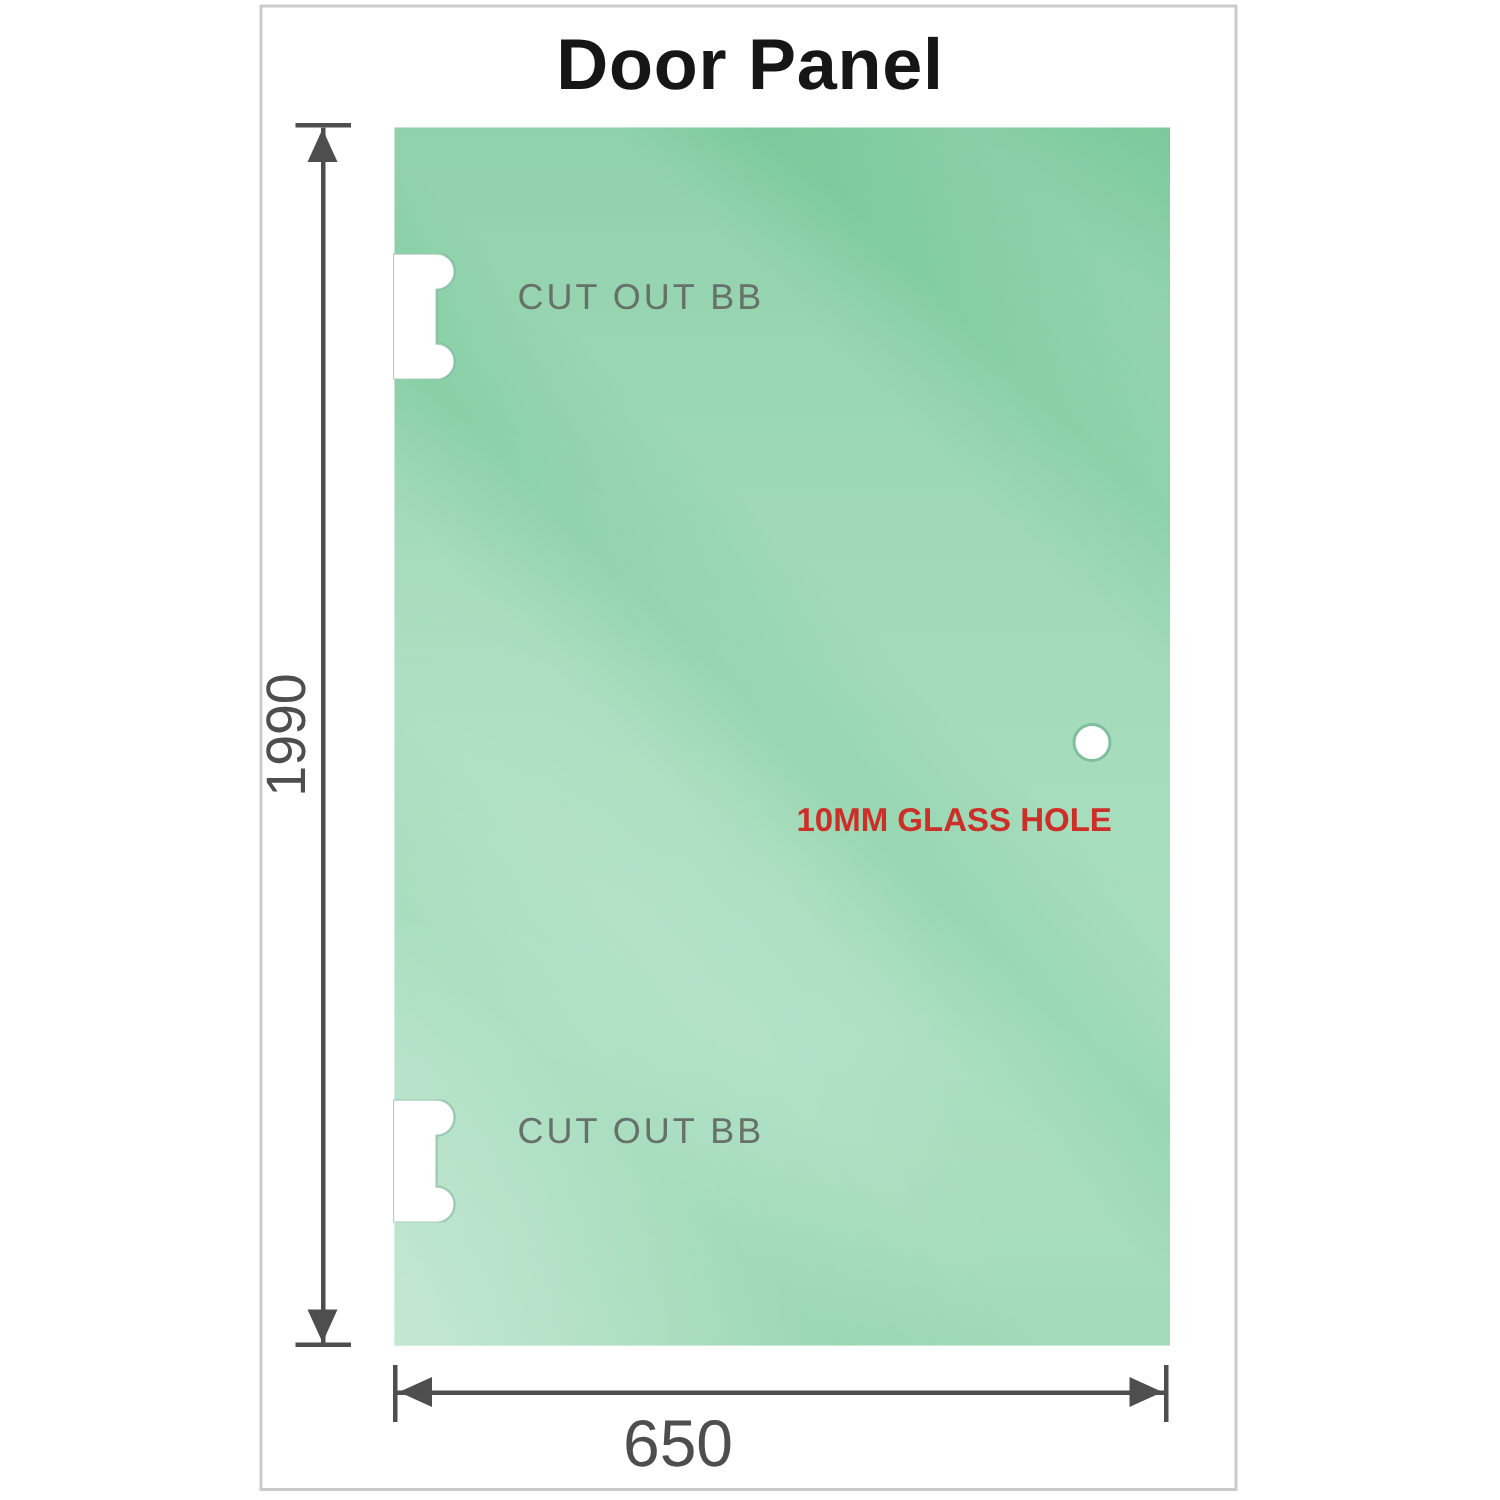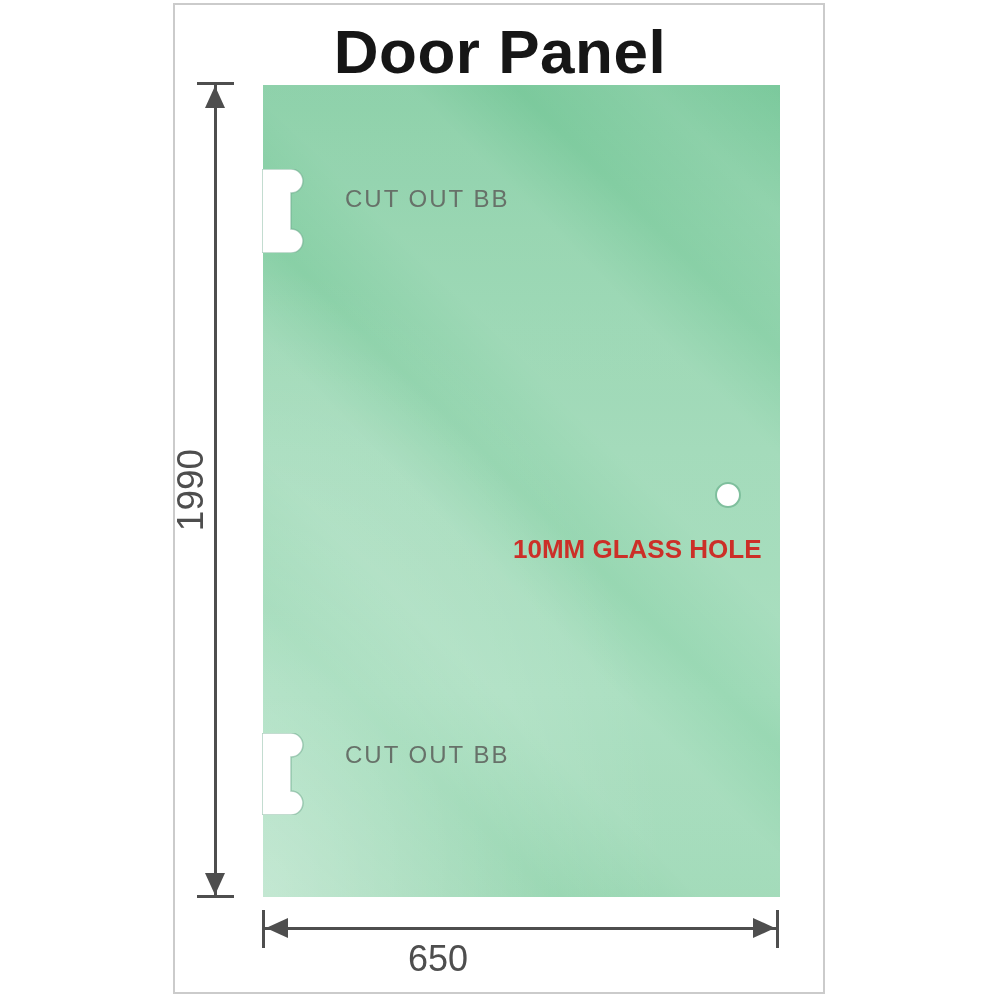--- a/index.html
+++ b/index.html
@@ -17,21 +17,21 @@
     width: 652px; height: 991px;
     background: #ffffff;
     border: 2px solid #cbcbcb;
     box-sizing: border-box;
   }
   .title {
     position: absolute;
     left: 175px; top: 16px;
     width: 650px;
     text-align: center;
-    font-size: 62px;
+    font-size: 48px;
     font-weight: 700;
     color: #161616;
     letter-spacing: 0.5px;
   }
   
   .glass-panel {
     position: absolute;
     left: 263px; top: 85px;
     width: 517px; height: 812px;
     background:
@@ -73,22 +73,22 @@
     position: absolute;
     left: 452px; top: 397px;
     width: 26px; height: 26px;
     border-radius: 50%;
     background: #ffffff;
     border: 2px solid #7fbf9d;
     box-sizing: border-box;
   }
   .hole-label {
     position: absolute;
-    left: 250px; top: 449px;
-    font-size: 26px;
+    left: 268px; top: 449px;
+    font-size: 22px;
     font-weight: 700;
     color: #cc2f28;
     white-space: nowrap;
   }
   
   .dim { position: absolute; background: #4e4e4e; }
   .dim-v-line   { left: 214px; top: 85px;  width: 3px;  height: 812px; }
   .dim-v-tbar-top    { left: 197px; top: 82px;  width: 37px; height: 3px; }
   .dim-v-tbar-bottom { left: 197px; top: 895px; width: 37px; height: 3px; }
   .dim-h-line   { left: 264px; top: 927px; width: 513px; height: 3px; }
@@ -125,23 +125,23 @@
     font-size: 37px;
     text-align: center;
   }
   .dim-label-height {
     left: 130px; top: 470px;
     width: 120px; height: 40px;
     transform: rotate(-90deg);
     transform-origin: center center;
   }
   .dim-label-width {
-    left: 398px; top: 938px;
+    left: 412px; top: 938px;
     width: 80px;
-    font-size: 36px;
+    font-size: 44px;
   }
 </style>
 </head>
 <body>
 
 <div id="stage">
 
   <div class="card"></div>
 
   <div class="title">Door Panel</div>

